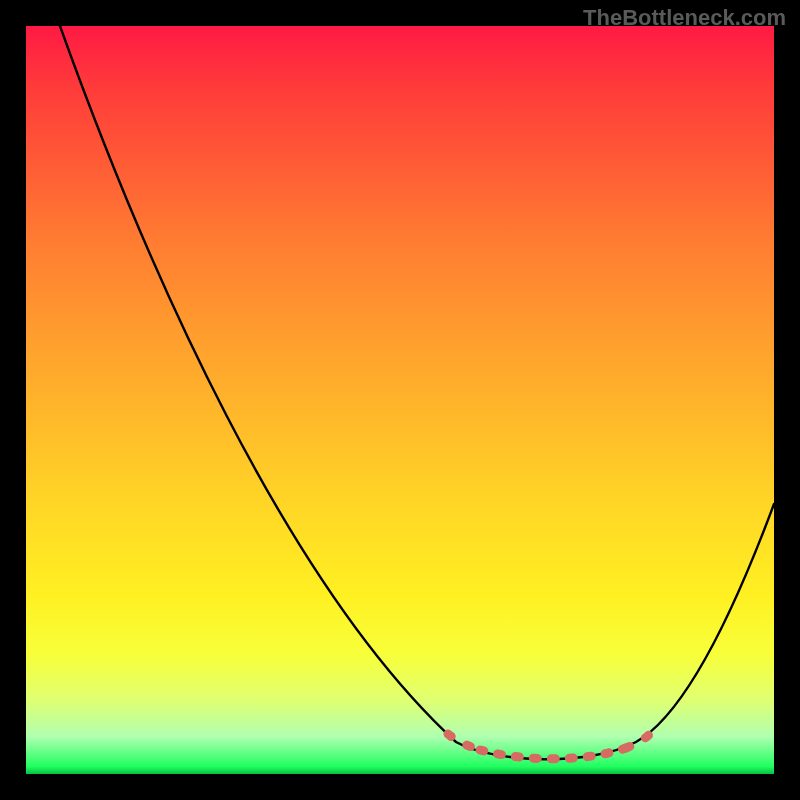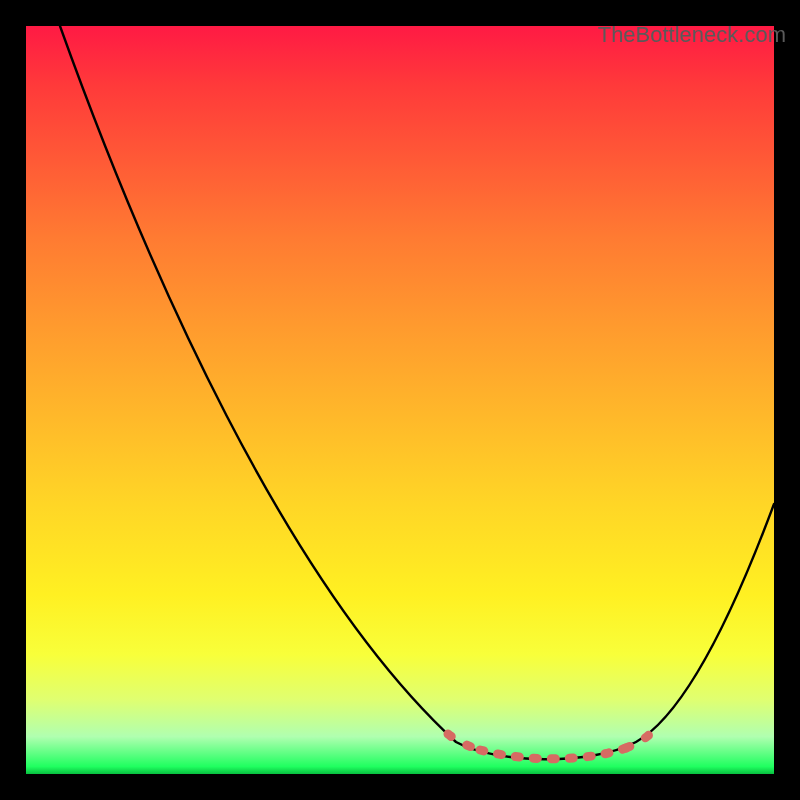--- a/index.html
+++ b/index.html
@@ -5,25 +5,25 @@
   * { margin: 0; padding: 0; box-sizing: border-box; }
   html, body { width: 800px; height: 800px; overflow: hidden; background: #000; }
   .container {
     position: relative;
     width: 800px;
     height: 800px;
     background: #000;
   }
   .watermark {
     position: absolute;
-    top: 22px;
+    top: 5px;
     right: 14px;
     font-family: Arial, Helvetica, sans-serif;
     font-size: 22px;
-    font-weight: normal;
+    font-weight: bold;
     color: #5a5a5a;
     z-index: 10;
   }
   .plot-area {
     position: absolute;
     left: 26px;
     top: 26px;
     width: 748px;
     height: 748px;
     background: linear-gradient(to bottom,

